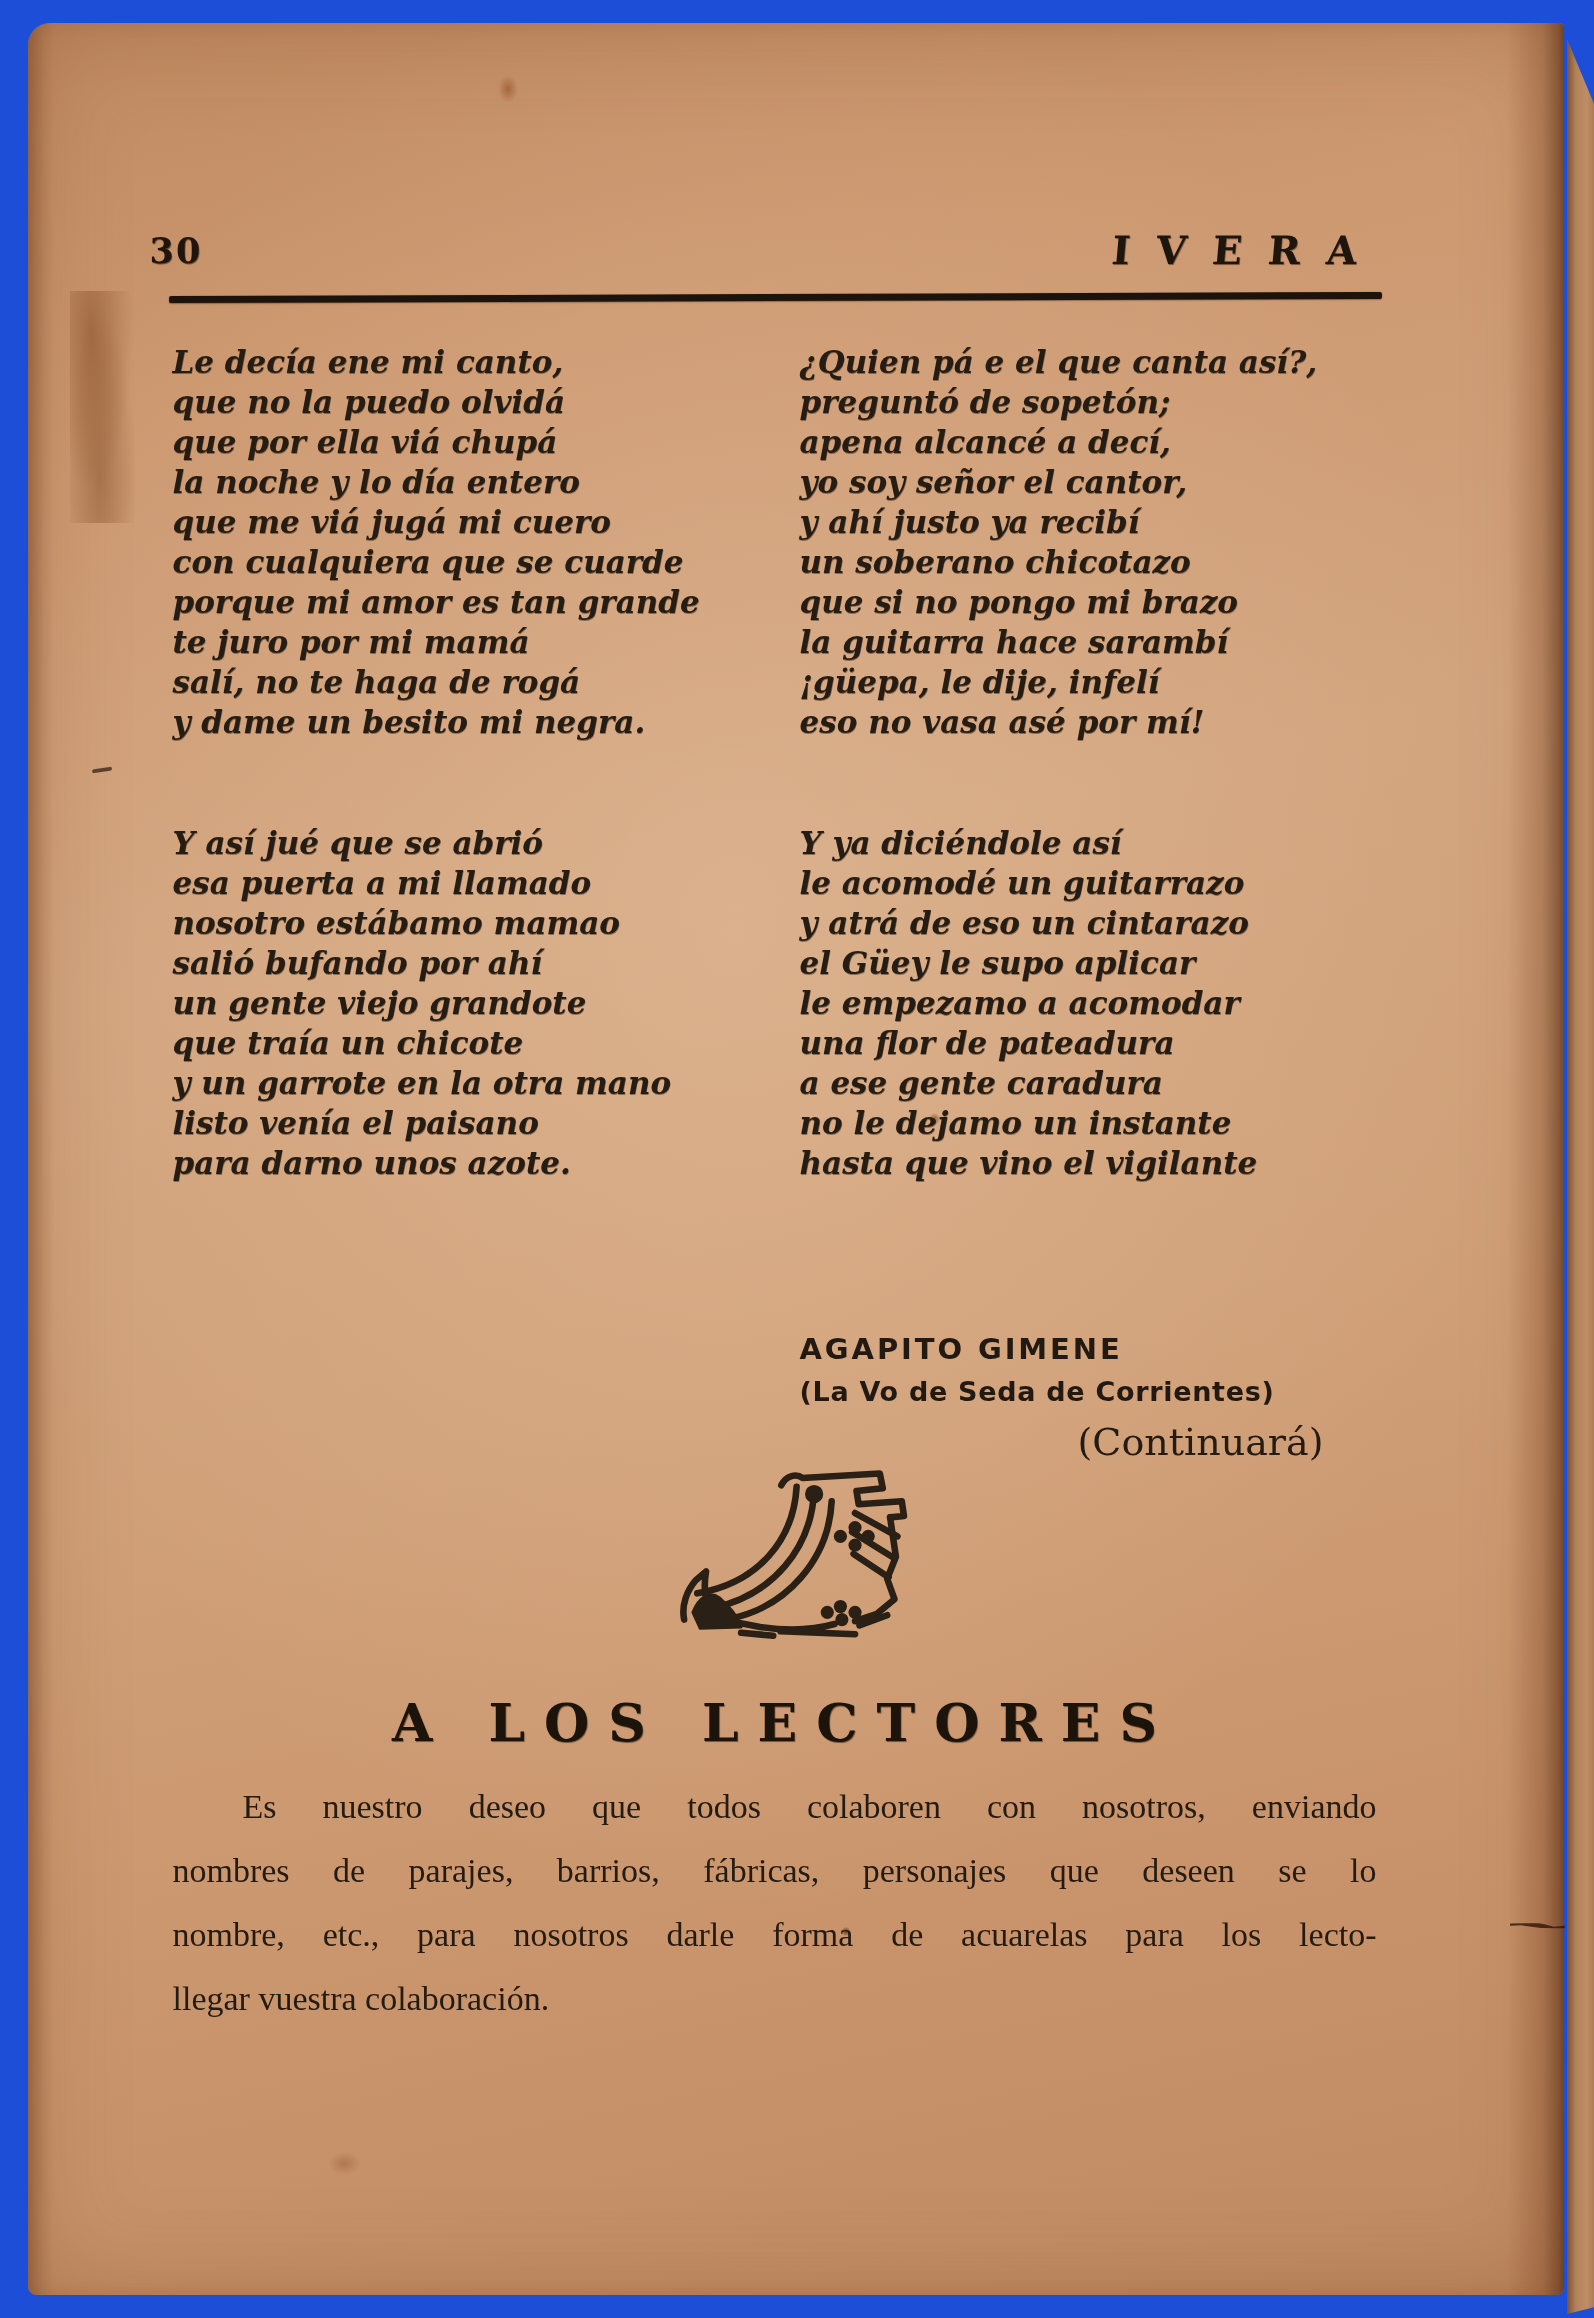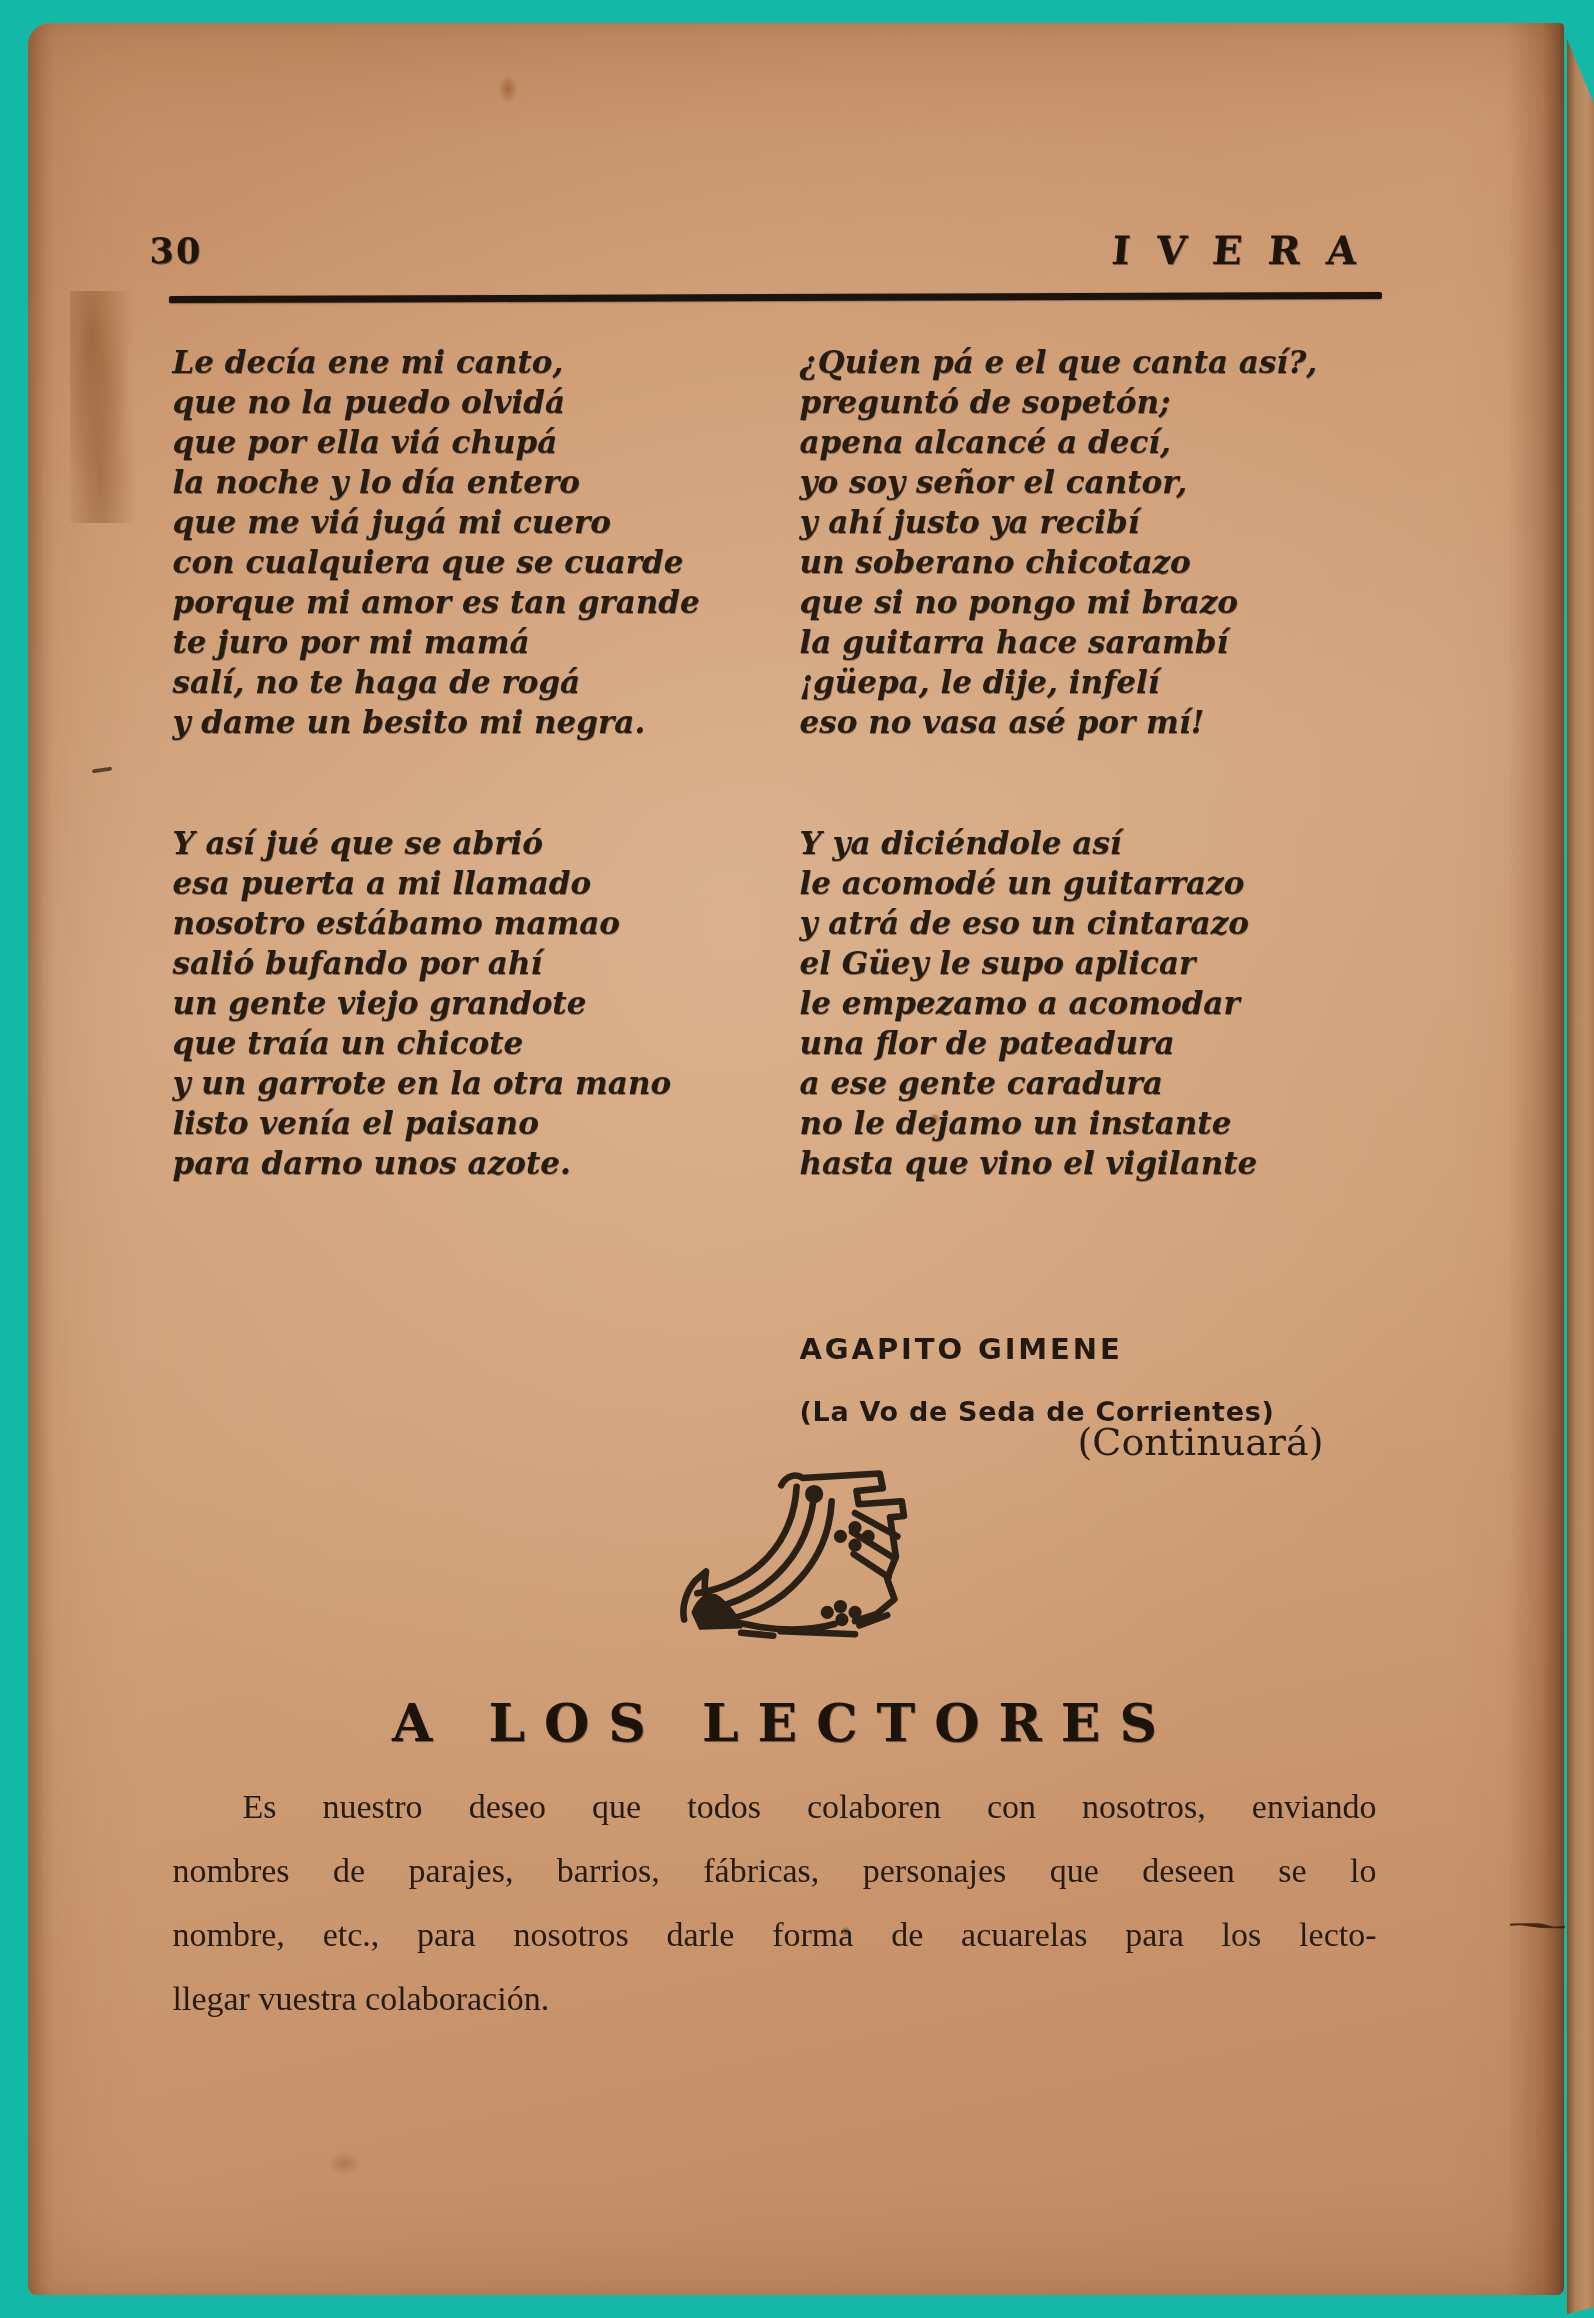--- a/index.html
+++ b/index.html
@@ -1,21 +1,21 @@
 <!DOCTYPE html>
 <html style="font-size:11.6px"><head>
 <meta charset="utf-8">
 <style>
   html,body{margin:0;padding:0;}
   body{
     width:1594px;height:2319px;position:relative;overflow:hidden;
     background:#0e0e14;
     font-family:"DejaVu Serif",serif;
   }
-  .scan{position:absolute;inset:0;background:#14b8a6;}
+  .scan{position:absolute;inset:0;background:#1d4ed8;}
 
   
   .page-main{
     position:absolute;left:27.5px;top:23px;width:1536px;height:2272px;
     background:
       radial-gradient(ellipse 1087px 1377px at 46% 40%, rgba(255,232,205,0.20), transparent 72%),
       radial-gradient(ellipse 652px 507px at 85% 12%, rgba(255,220,190,0.10), transparent 70%),
       linear-gradient(168deg,#c austria 0%);
     background:
       radial-gradient(ellipse 1087px 1377px at 46% 40%, rgba(255,232,205,0.20), transparent 72%),
@@ -81,21 +81,21 @@
   .poem-col{
     position:absolute;width:638px;
     font:italic 700 31px/40px "DejaVu Serif",serif;
   }
   .col-left{left:145px;top:319px;}
   .col-right{left:772px;top:319px;}
   .stanza + .stanza{margin-top:81px;}
 
   .attribution{position:absolute;left:772px;top:1309px;width:638px;text-align:left;}
   .author{font:700 29px "DejaVu Sans",sans-serif;letter-spacing:2.9px;color:#221a12;}
-  .source{font:700 27px "DejaVu Sans",sans-serif;letter-spacing:0.7px;margin-top:30px;color:#221a12;}
+  .source{font:700 27px "DejaVu Sans",sans-serif;letter-spacing:0.7px;margin-top:10px;color:#221a12;}
   .continuara{
     position:absolute;left:1017px;top:1397px;width:312px;text-align:center;
     font:400 38px "DejaVu Serif",serif;color:#241b12;
   }
 
   .ornament{position:absolute;left:643px;top:1446px;width:241px;height:172px;}
 
   .section{position:absolute;left:145px;top:1669px;width:1204px;}
   .heading{
     text-align:center;

